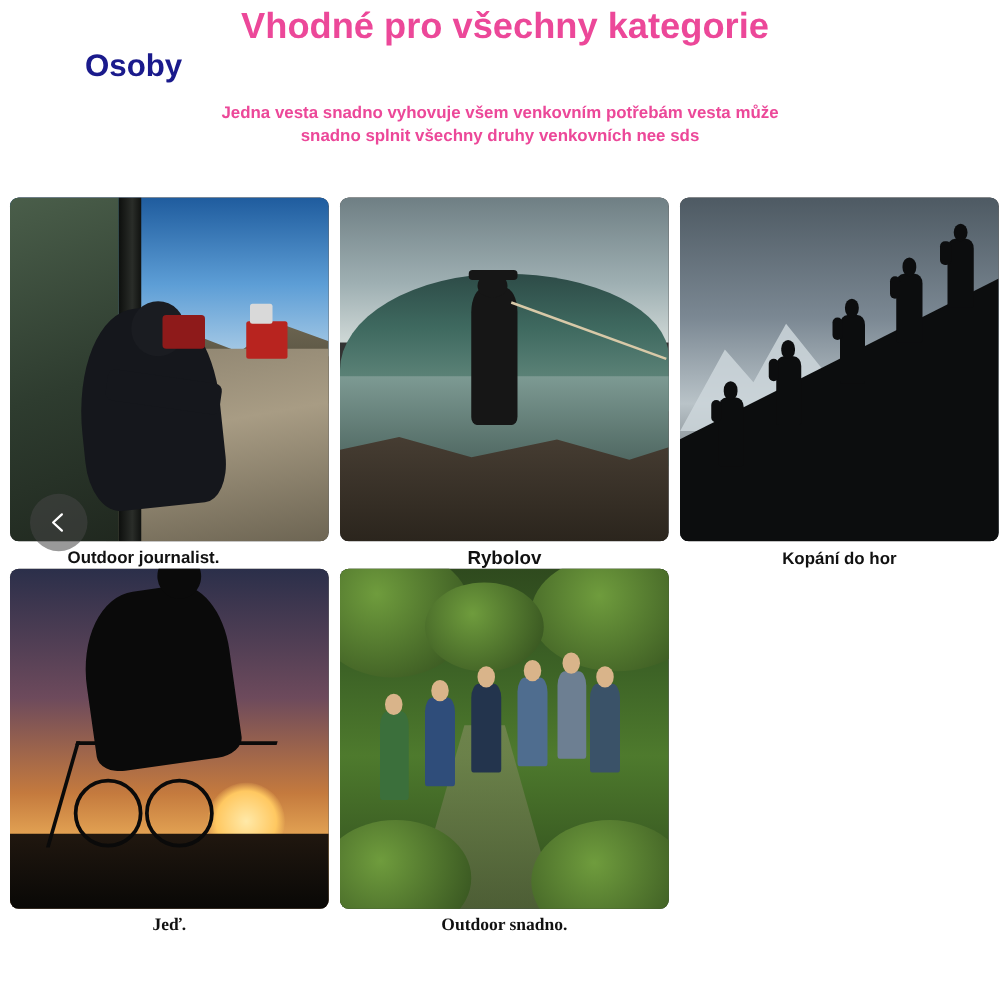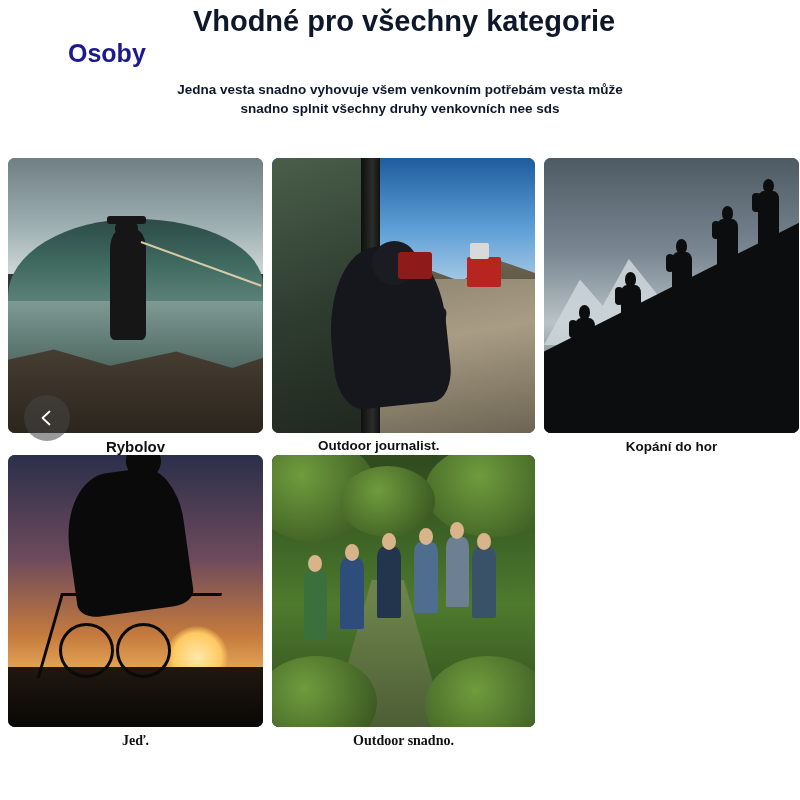--- a/index.html
+++ b/index.html
@@ -22,41 +22,41 @@
   }
 
   
   .header {
     padding: 4px 0 0 0;
     text-align: center;
   }
   .title-line1 {
     font-size: 29px;
     font-weight: bold;
-    color: #0f172a;
+    color: #ec4899;
     letter-spacing: 0px;
     line-height: 34px;
     margin: 0;
     padding-left: 8px;
   }
   .title-line2 {
     font-size: 25px;
     font-weight: bold;
     color: #1a1a8c;
     line-height: 30px;
     margin: 0;
     text-align: left;
     padding-left: 68px;
   }
   .subtitle {
     margin: 12px auto 0 auto;
     width: 470px;
     font-size: 13.5px;
     font-weight: bold;
-    color: #0f172a;
+    color: #ec4899;
     line-height: 19px;
     text-align: center;
   }
 
   
   .grid {
     position: absolute;
     top: 158px;
     left: 8px;
     width: 784px;
@@ -347,53 +347,53 @@
 
 <div class="page">
 
   <div class="header">
     <div class="title-line1">Vhodné pro všechny kategorie</div>
     <div class="title-line2">Osoby</div>
     <div class="subtitle">Jedna vesta snadno vyhovuje všem venkovním potřebám vesta může snadno splnit všechny druhy venkovních nee sds</div>
   </div>
 
   <div class="grid">
-
-    <div class="cell row1">
-      <div class="thumb">
-        <div class="scene">
-          <div class="s2-sky"></div>
-          <div class="s2-wave"></div>
-          <div class="s2-sea"></div>
-          <div class="s2-rock"></div>
-          <div class="s2-person"></div>
-          <div class="s2-head"></div>
-          <div class="s2-hat"></div>
-          <div class="s2-rod"></div>
-        </div>
-      </div>
-      <div class="caption cap-md">Rybolov</div>
-    </div>
 
     <div class="cell row1">
       <div class="thumb">
         <div class="scene">
           <div class="s1-sky"></div>
           <div class="s1-cliff"></div>
           <div class="s1-road"></div>
           <div class="s1-truck"></div>
           <div class="s1-glass"></div>
           <div class="s1-pillar"></div>
           <div class="s1-person"></div>
           <div class="s1-head"></div>
           <div class="s1-arm"></div>
           <div class="s1-cam"></div>
         </div>
       </div>
       <div class="caption cap-sm cap-left">Outdoor journalist.</div>
+    </div>
+
+    <div class="cell row1">
+      <div class="thumb">
+        <div class="scene">
+          <div class="s2-sky"></div>
+          <div class="s2-wave"></div>
+          <div class="s2-sea"></div>
+          <div class="s2-rock"></div>
+          <div class="s2-person"></div>
+          <div class="s2-head"></div>
+          <div class="s2-hat"></div>
+          <div class="s2-rod"></div>
+        </div>
+      </div>
+      <div class="caption cap-md">Rybolov</div>
     </div>
 
     <div class="cell row1">
       <div class="thumb">
         <div class="scene">
           <div class="s3-sky"></div>
           <div class="s3-mtn"></div>
           <div class="s3-slope"></div>
           <div class="hiker h1"></div>
           <div class="hiker h2"></div>

